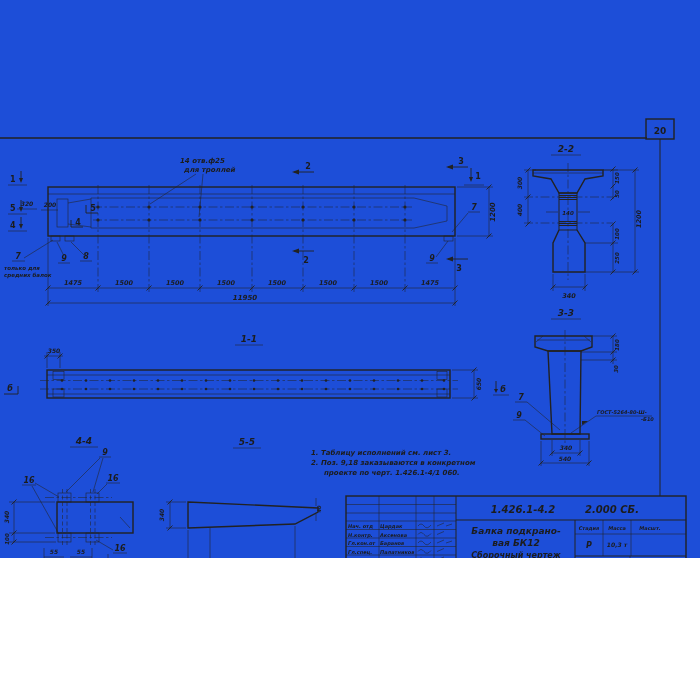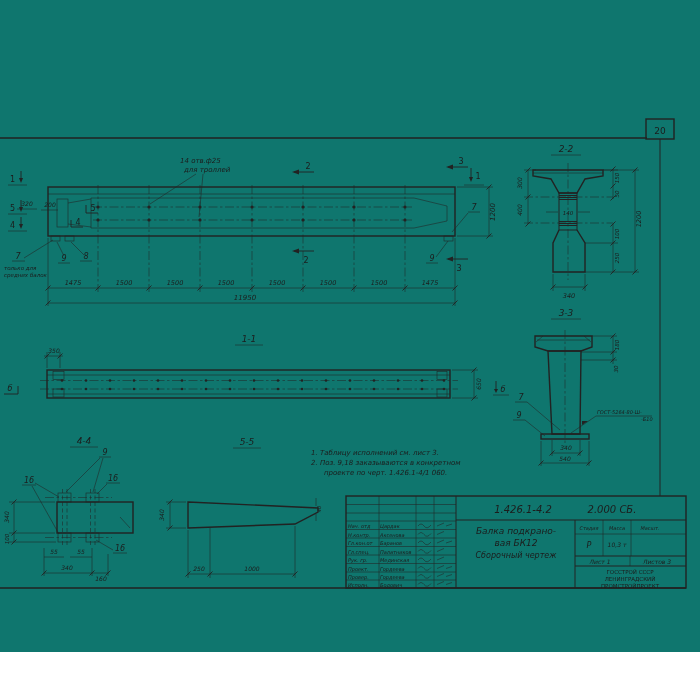--- a/index.html
+++ b/index.html
@@ -1,16 +1,16 @@
 <!DOCTYPE html>
 <html><head>
 <meta charset="utf-8">
 <style>
   html,body{margin:0;padding:0;background:#ffffff;}
-  .sheet{position:relative;width:700px;height:652px;background:#0f766e;font-family:"DejaVu Sans",sans-serif;}
+  .sheet{position:relative;width:700px;height:558px;background:#1d4ed8;font-family:"DejaVu Sans",sans-serif;font-weight:bold;}
   svg{position:absolute;left:0;top:0;}
   svg line,svg rect,svg polygon,svg polyline,svg path{stroke:#222;fill:none;stroke-width:1;}
   .md{stroke-width:1.4;}
   .thin{stroke-width:0.55;}
   .tk{stroke-width:0.9;}
   .cl{stroke-width:0.5;stroke-dasharray:9 2.5 2.5 2.5;}
   .dsh{stroke-width:0.55;stroke-dasharray:4 2.5;}
   .fill{fill:#222;stroke:none;}
   text{fill:#1c1c1c;font-style:italic;font-family:"DejaVu Sans",sans-serif;}
   .tc{text-anchor:middle;}

